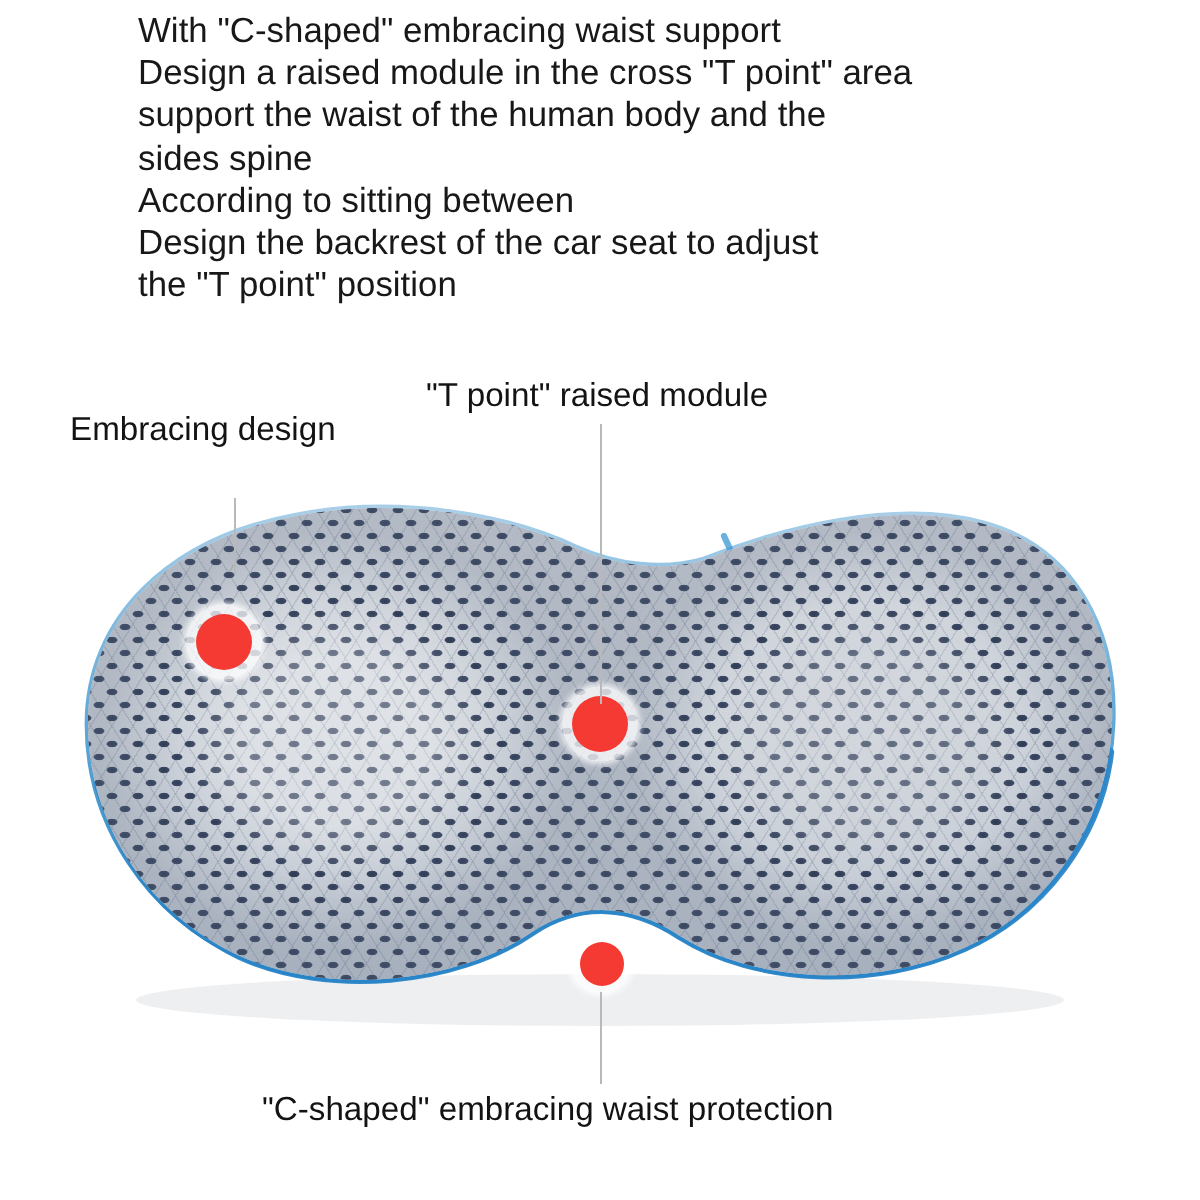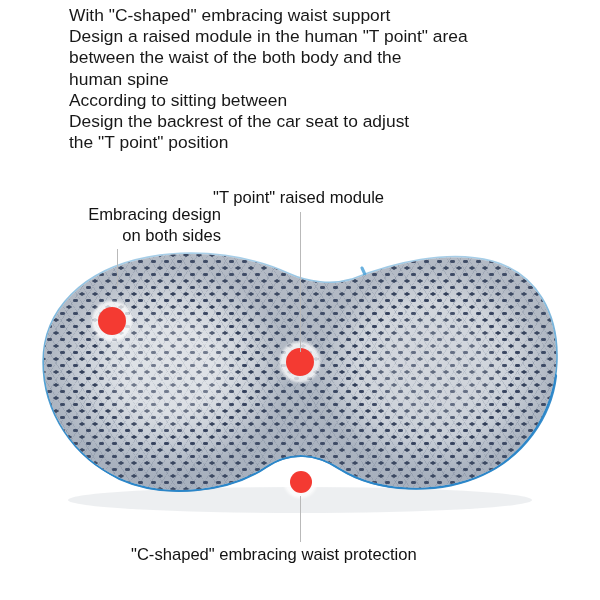--- a/index.html
+++ b/index.html
@@ -38,21 +38,21 @@
   .callout {
     position: absolute;
     font-size: 16.6px;
     line-height: 20.5px;
     color: #131313;
     white-space: nowrap;
   }
   #label-embrace {
     left: 35px;
     top: 205px;
-    text-align: right;
+    text-align: left;
     width: 186px;
   }
   #label-tpoint {
     left: 213px;
     top: 188px;
   }
   #label-cshape {
     left: 131px;
     top: 545px;
   }
@@ -152,23 +152,23 @@
   #marker-center .dot { left: 5px; top: 5px; width: 28px; height: 28px; }
   #marker-bottom .dot { left: 4.5px; top: 4.5px; width: 22px; height: 22px; }
 </style>
 </head>
 <body>
 
 <div id="stage" style="background: rgb(255, 255, 255);">
 
   <div id="desc-block">
     <div class="desc-line">With "C-shaped" embracing waist support</div>
-    <div class="desc-line">Design a raised module in the human "T point" area</div>
-    <div class="desc-line">between the waist of the both body and the</div>
-    <div class="desc-line">human spine</div>
+    <div class="desc-line">Design a raised module in the cross "T point" area</div>
+    <div class="desc-line">support the waist of the human body and the</div>
+    <div class="desc-line">sides spine</div>
     <div class="desc-line">According to sitting between</div>
     <div class="desc-line">Design the backrest of the car seat to adjust</div>
     <div class="desc-line">the "T point" position</div>
   </div>
 
   <div id="cushion-wrap">
 
     <svg id="cushion-svg" width="600" height="600" viewBox="0 0 600 600">
       <defs>
 
@@ -241,18 +241,17 @@
       <span class="dot" style="background: rgb(244, 58, 50);"></span>
     </div>
   </div>
 
   <div class="leader" id="leader-embrace" style="background: rgb(185, 185, 185);"></div>
   <div class="leader" id="leader-tpoint" style="background: rgb(185, 185, 185);"></div>
   <div class="leader" id="leader-cshape" style="background: rgb(185, 185, 185);"></div>
 
   <div class="callout" id="label-embrace">
     <div>Embracing design</div>
-    <div>on both sides</div>
   </div>
   <div class="callout" id="label-tpoint">"T point" raised module</div>
   <div class="callout" id="label-cshape">"C-shaped" embracing waist protection</div>
 
 </div>
 
 </body></html>

